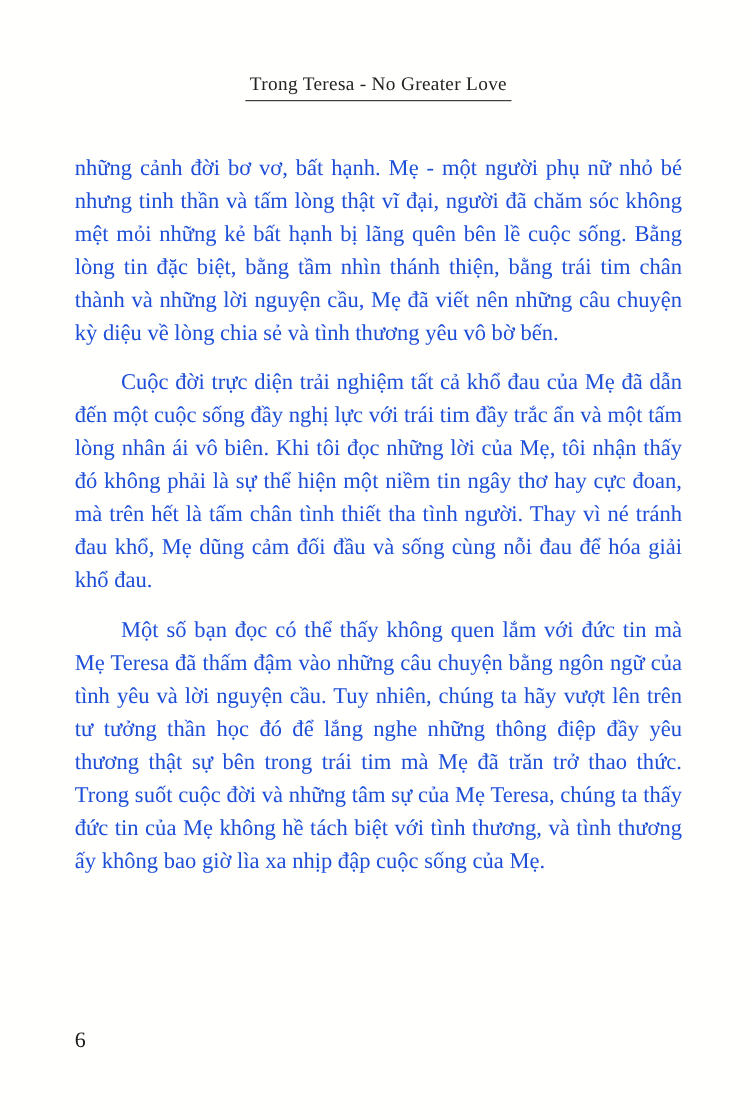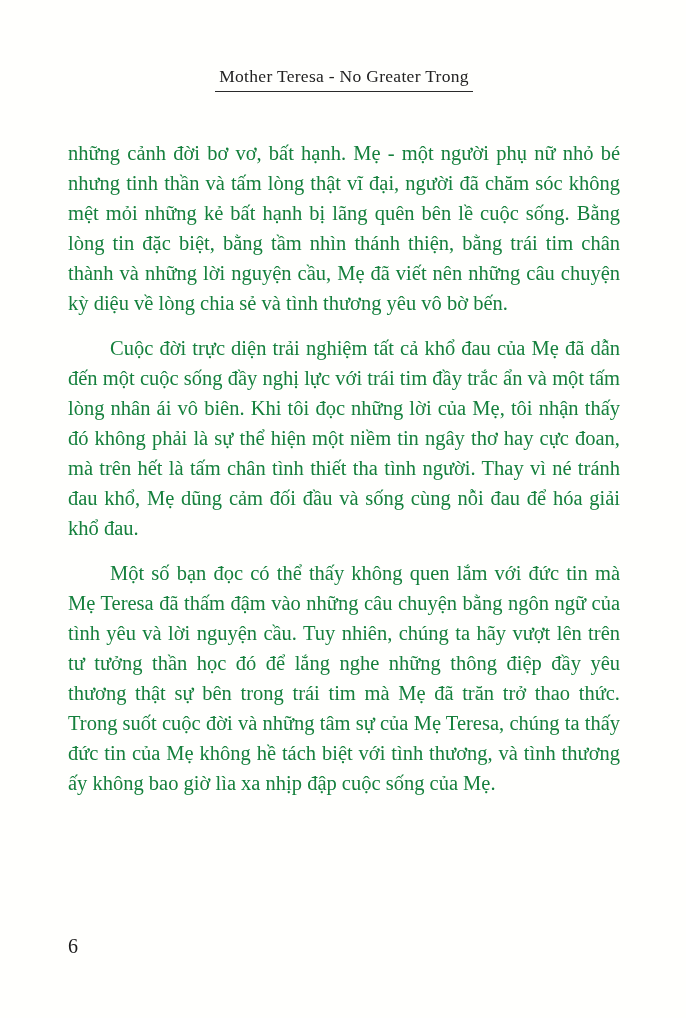--- a/index.html
+++ b/index.html
@@ -29,40 +29,40 @@
     letter-spacing: 0.3px;
     color: #222;
     padding: 0 4px 4px 4px;
     border-bottom: 1px solid #2a2a2a;
   }
   .page-body p {
     margin: 0 0 15px 0;
     font-size: 20.5px;
     line-height: 30px;
     text-align: justify;
-    color: #15803d;
+    color: #1d4ed8;
   }
   .page-body p.indent {
     text-indent: 42px;
   }
   .page-number {
     position: absolute;
     left: 68px;
     bottom: 60px;
     font-size: 20px;
     color: #1b1b1b;
   }
 </style>
 </head>
 <body>
 
 <div class="book-page">
 
   <div class="running-header">
-    <span class="header-text">Mother Teresa - No Greater Trong</span>
+    <span class="header-text">Trong Teresa - No Greater Love</span>
   </div>
 
   <div class="page-body">
     <p>những cảnh đời bơ vơ, bất hạnh. Mẹ - một người phụ nữ nhỏ bé nhưng tinh thần và tấm lòng thật vĩ đại, người đã chăm sóc không mệt mỏi những kẻ bất hạnh bị lãng quên bên lề cuộc sống. Bằng lòng tin đặc biệt, bằng tầm nhìn thánh thiện, bằng trái tim chân thành và những lời nguyện cầu, Mẹ đã viết nên những câu chuyện kỳ diệu về lòng chia sẻ và tình thương yêu vô bờ bến.</p>
     <p class="indent">Cuộc đời trực diện trải nghiệm tất cả khổ đau của Mẹ đã dẫn đến một cuộc sống đầy nghị lực với trái tim đầy trắc ẩn và một tấm lòng nhân ái vô biên. Khi tôi đọc những lời của Mẹ, tôi nhận thấy đó không phải là sự thể hiện một niềm tin ngây thơ hay cực đoan, mà trên hết là tấm chân tình thiết tha tình người. Thay vì né tránh đau khổ, Mẹ dũng cảm đối đầu và sống cùng nỗi đau để hóa giải khổ đau.</p>
     <p class="indent">Một số bạn đọc có thể thấy không quen lắm với đức tin mà Mẹ Teresa đã thấm đậm vào những câu chuyện bằng ngôn ngữ của tình yêu và lời nguyện cầu. Tuy nhiên, chúng ta hãy vượt lên trên tư tưởng thần học đó để lắng nghe những thông điệp đầy yêu thương thật sự bên trong trái tim mà Mẹ đã trăn trở thao thức. Trong suốt cuộc đời và những tâm sự của Mẹ Teresa, chúng ta thấy đức tin của Mẹ không hề tách biệt với tình thương, và tình thương ấy không bao giờ lìa xa nhịp đập cuộc sống của Mẹ.</p>
   </div>
 
   <div class="page-number">6</div>
 

